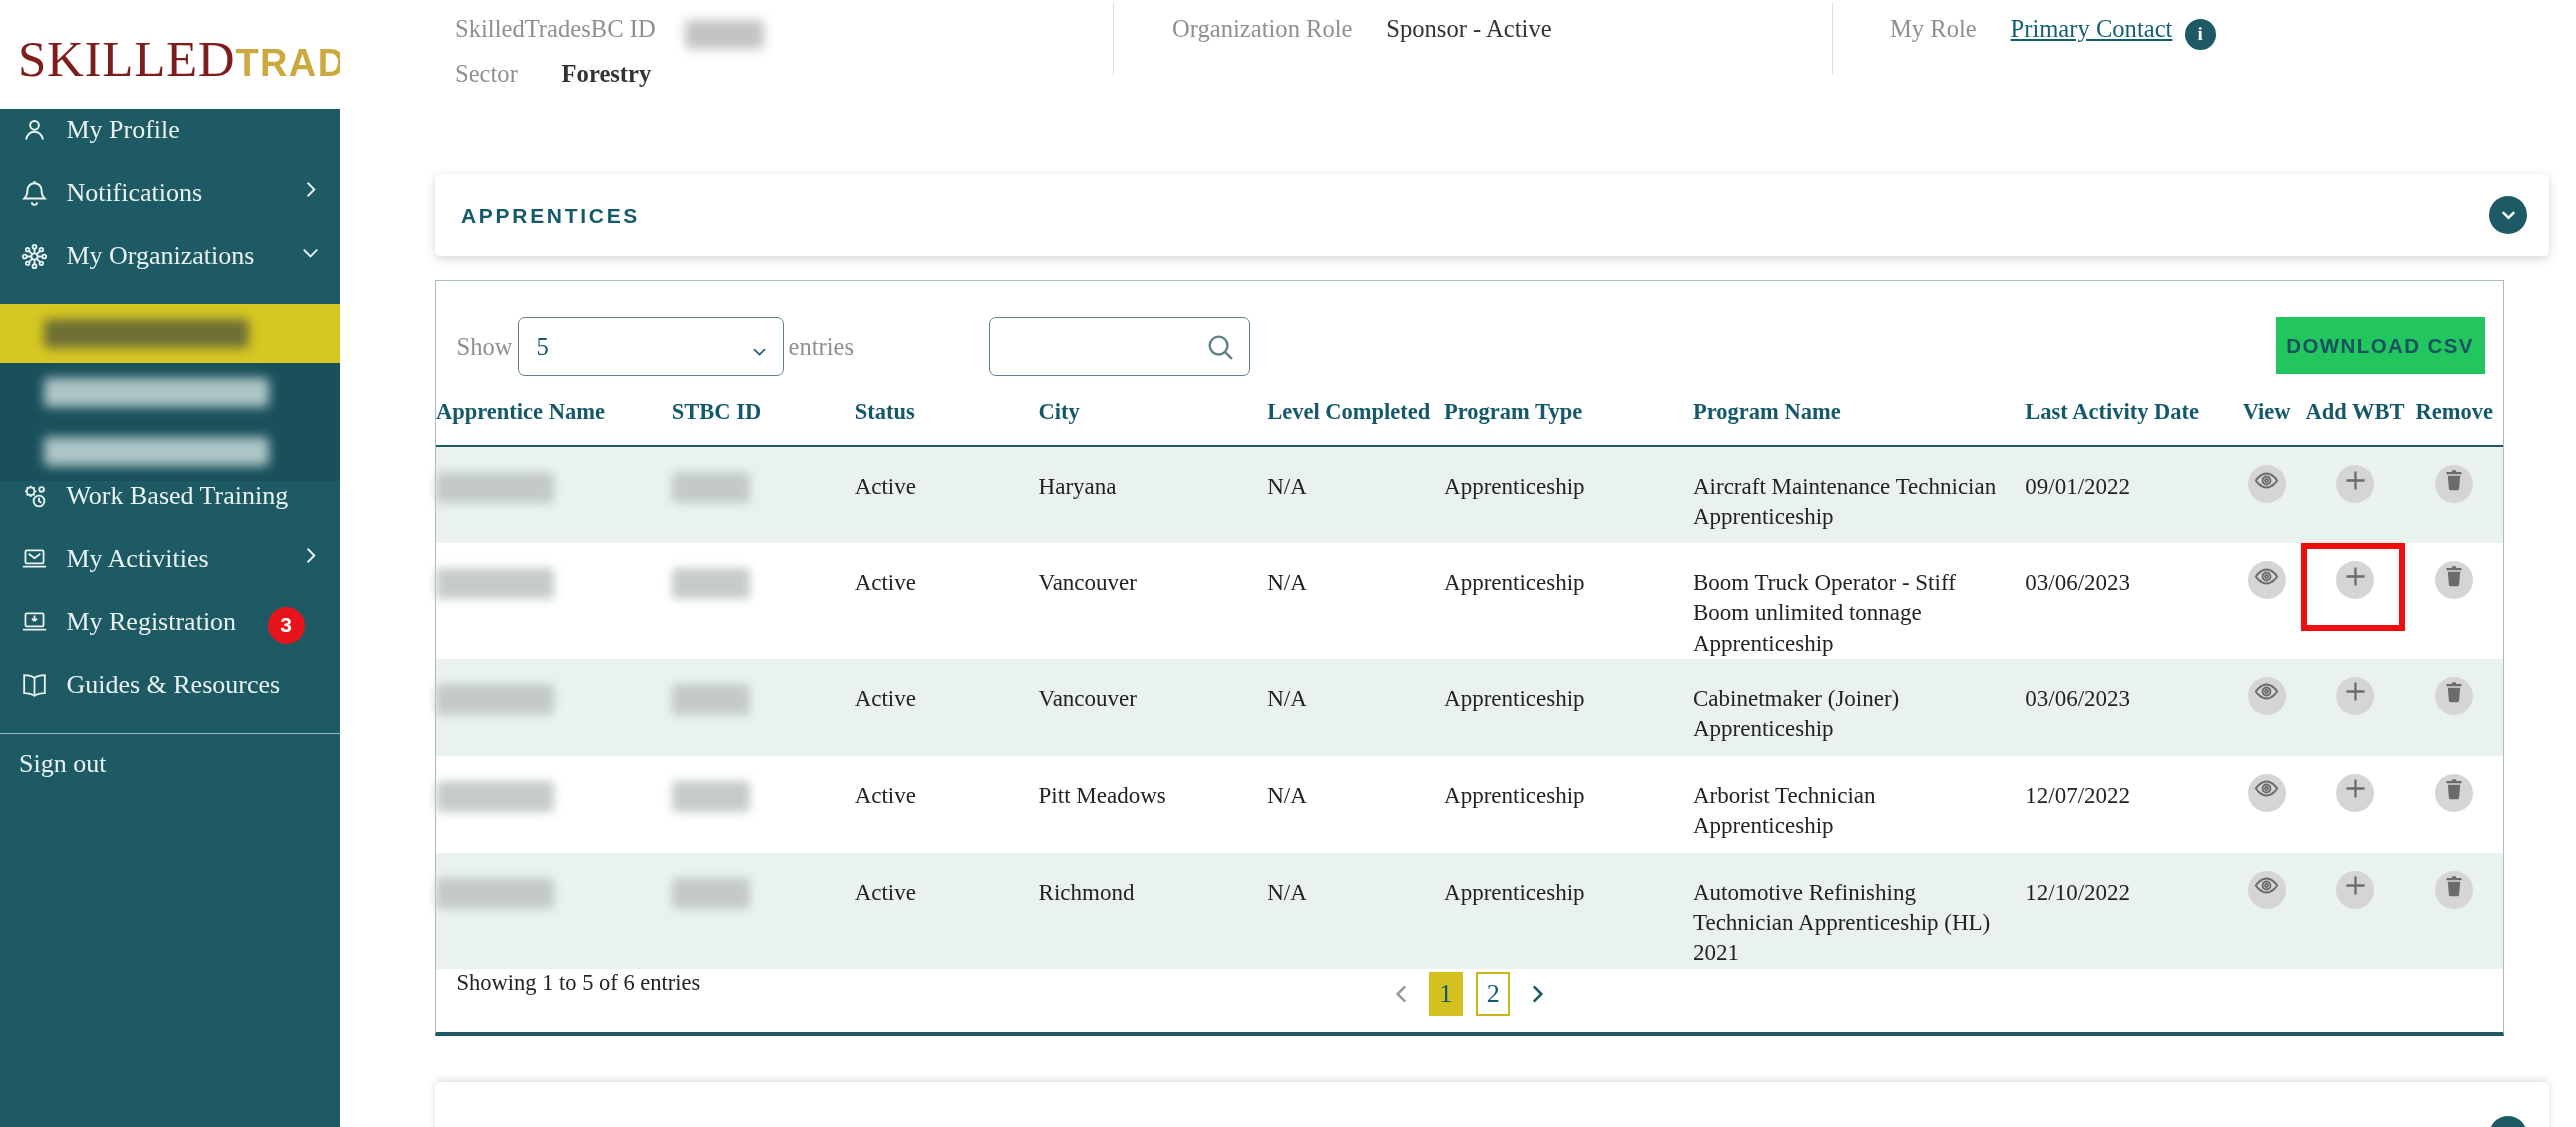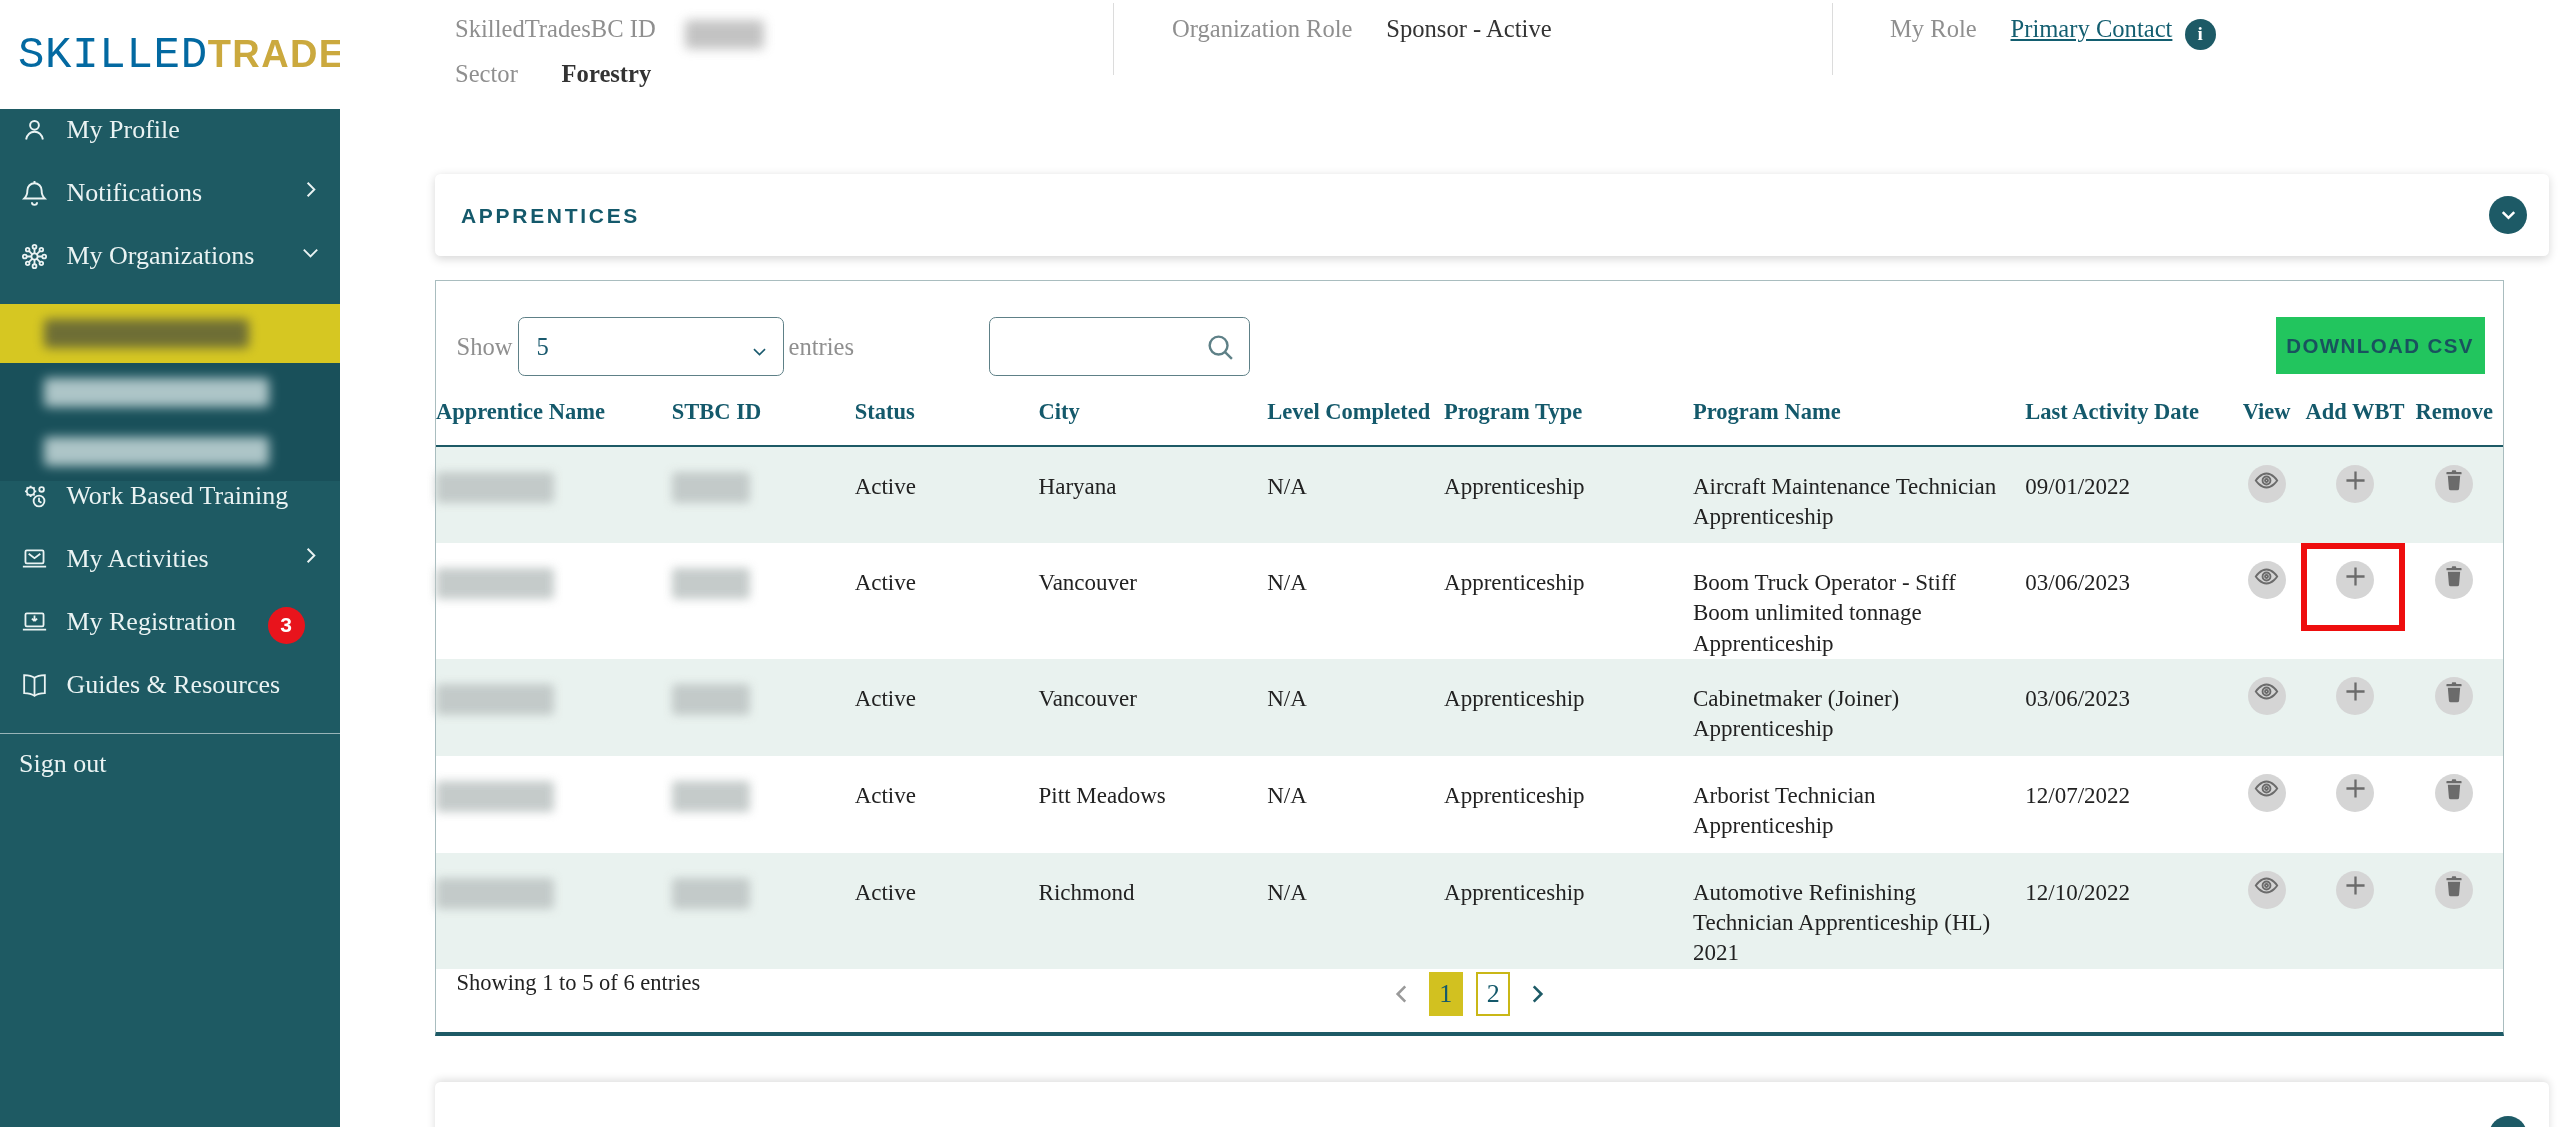--- a/index.html
+++ b/index.html
@@ -9,21 +9,21 @@
     background:#ffffff;
     font-family:"Liberation Serif","DejaVu Serif",serif;
     -webkit-font-smoothing:antialiased;
   }
   .sans { font-family:"Liberation Sans","DejaVu Sans",sans-serif; }
 
   
   .sidebar { position:absolute; left:0; top:0; width:340px; height:1127px; }
   .logo-block { position:absolute; left:0; top:0; width:340px; height:109px; background:#fff; }
   .logo { position:absolute; left:18px; top:30px; white-space:nowrap; }
-  .lg-skilled { font-size:44px; color:#0369a1; letter-spacing:0.7px;font-family:Liberation Mono, monospace; }
+  .lg-skilled { font-size:51px; color:#7f1d1d; letter-spacing:0.7px; }
   .lg-trades  { font-family:"Liberation Sans","DejaVu Sans",sans-serif; font-weight:bold; font-size:38px; color:#CBA93E; letter-spacing:1.4px; }
   .lg-bc { font-size:20.5px; color:#1A5A6E; position:relative; top:-13.7px; }
   .nav { position:absolute; left:0; top:109px; width:340px; bottom:0; background:#1E5A63; padding-top:5.5px; }
   .nav-item { display:flex; height:63px; padding:0 18px 0 19px; color:#EAF3F3; font-size:26px; gap:16.4px; cursor:pointer; }
   .nav-item .nav-ico { width:31px; height:31px; flex:0 0 31px; }
   .nav-item .chev { margin-left:auto; width:23px; height:23px; }
   .subitems { background:#19505A; }
   .subitem { height:59px; display:flex; align-items:center; padding-left:44px; }
   .subitem.active { background:#D6C722; }
   .blob { border-radius:4.1px; filter:blur(5.5px); }

